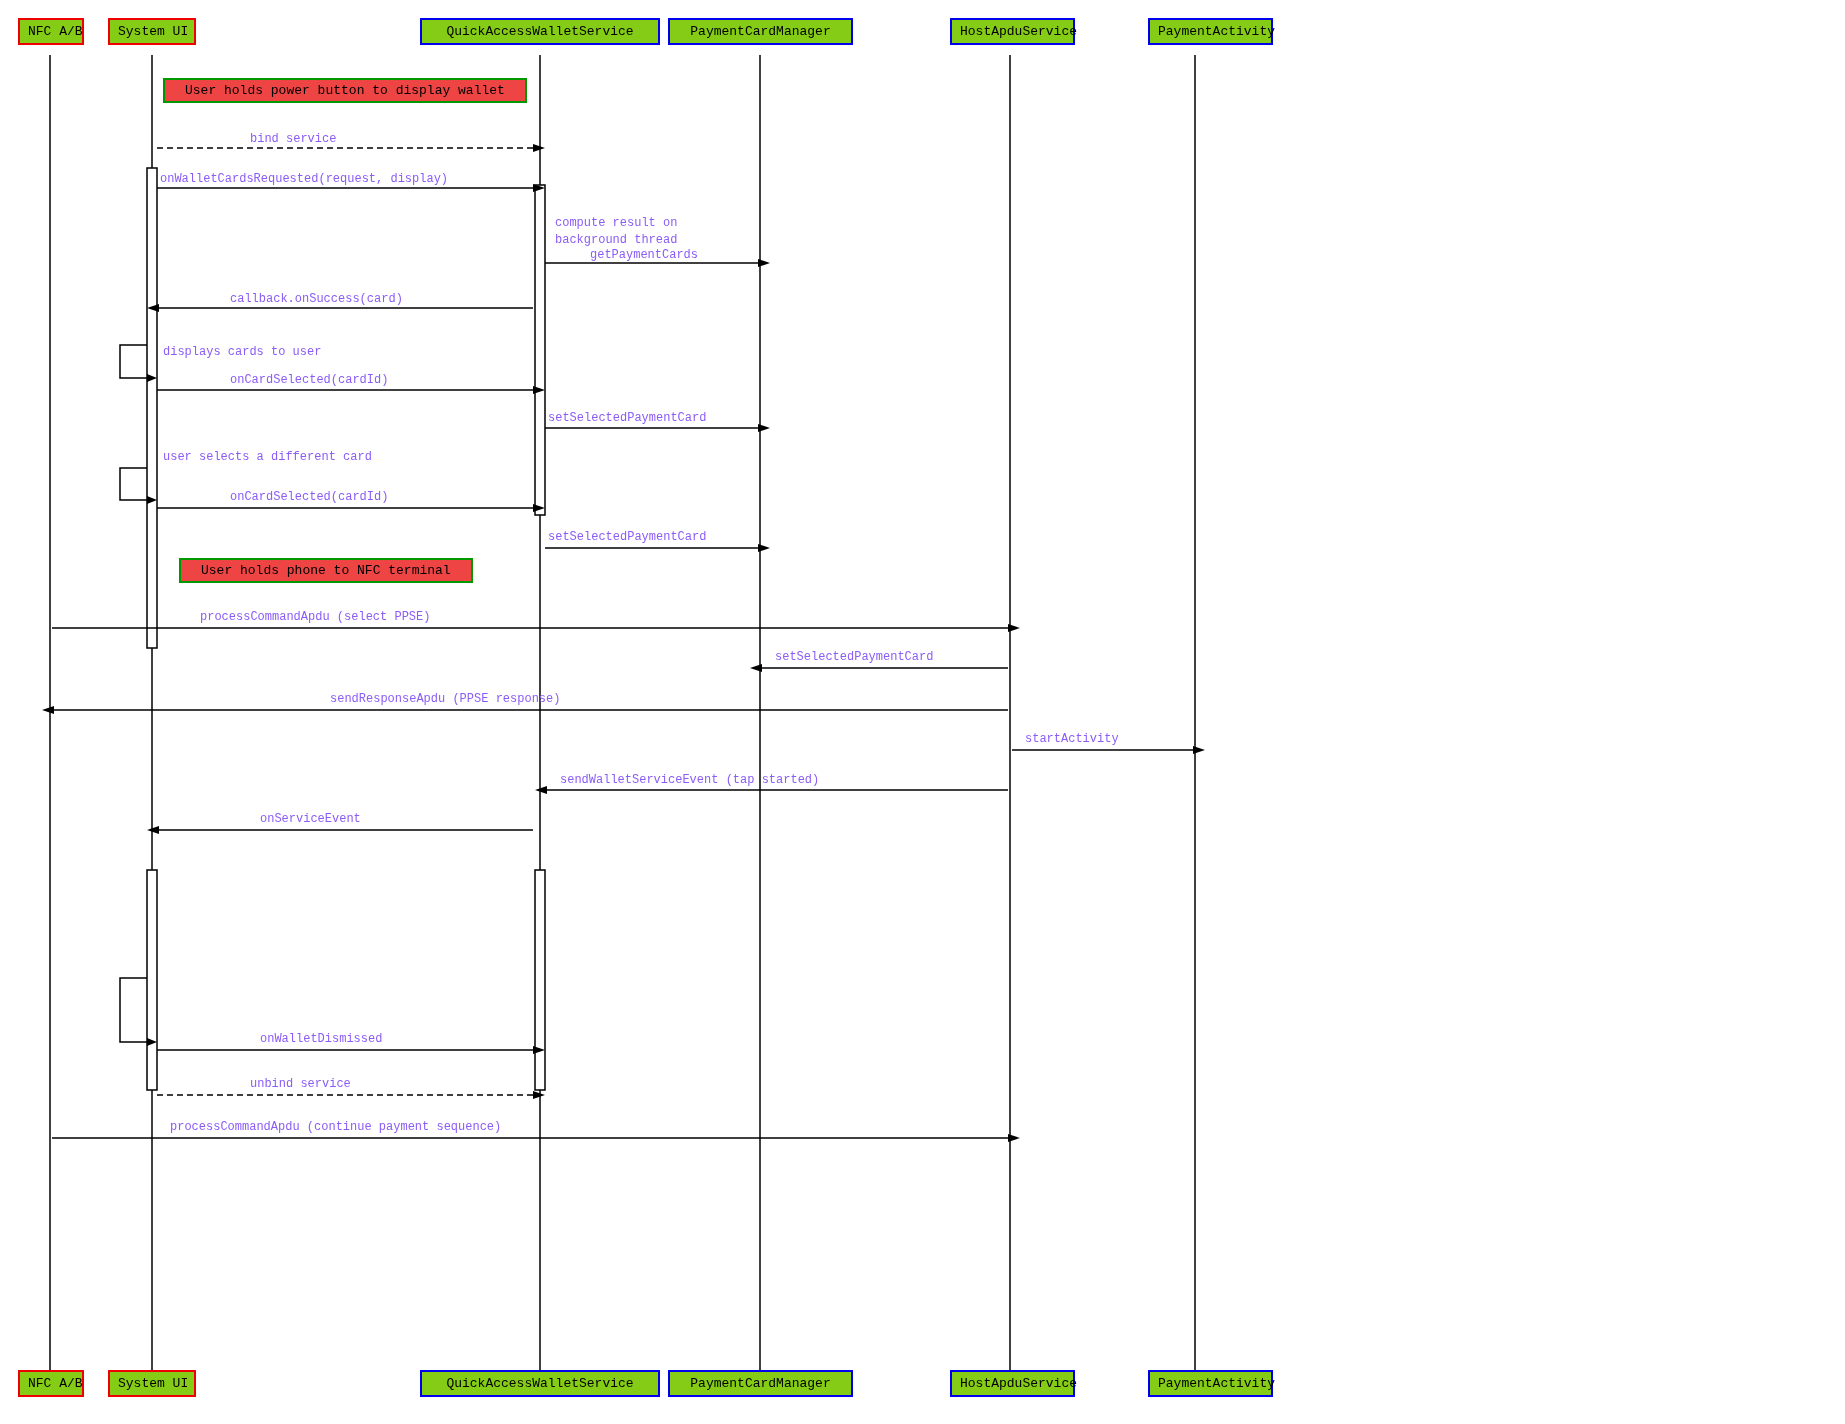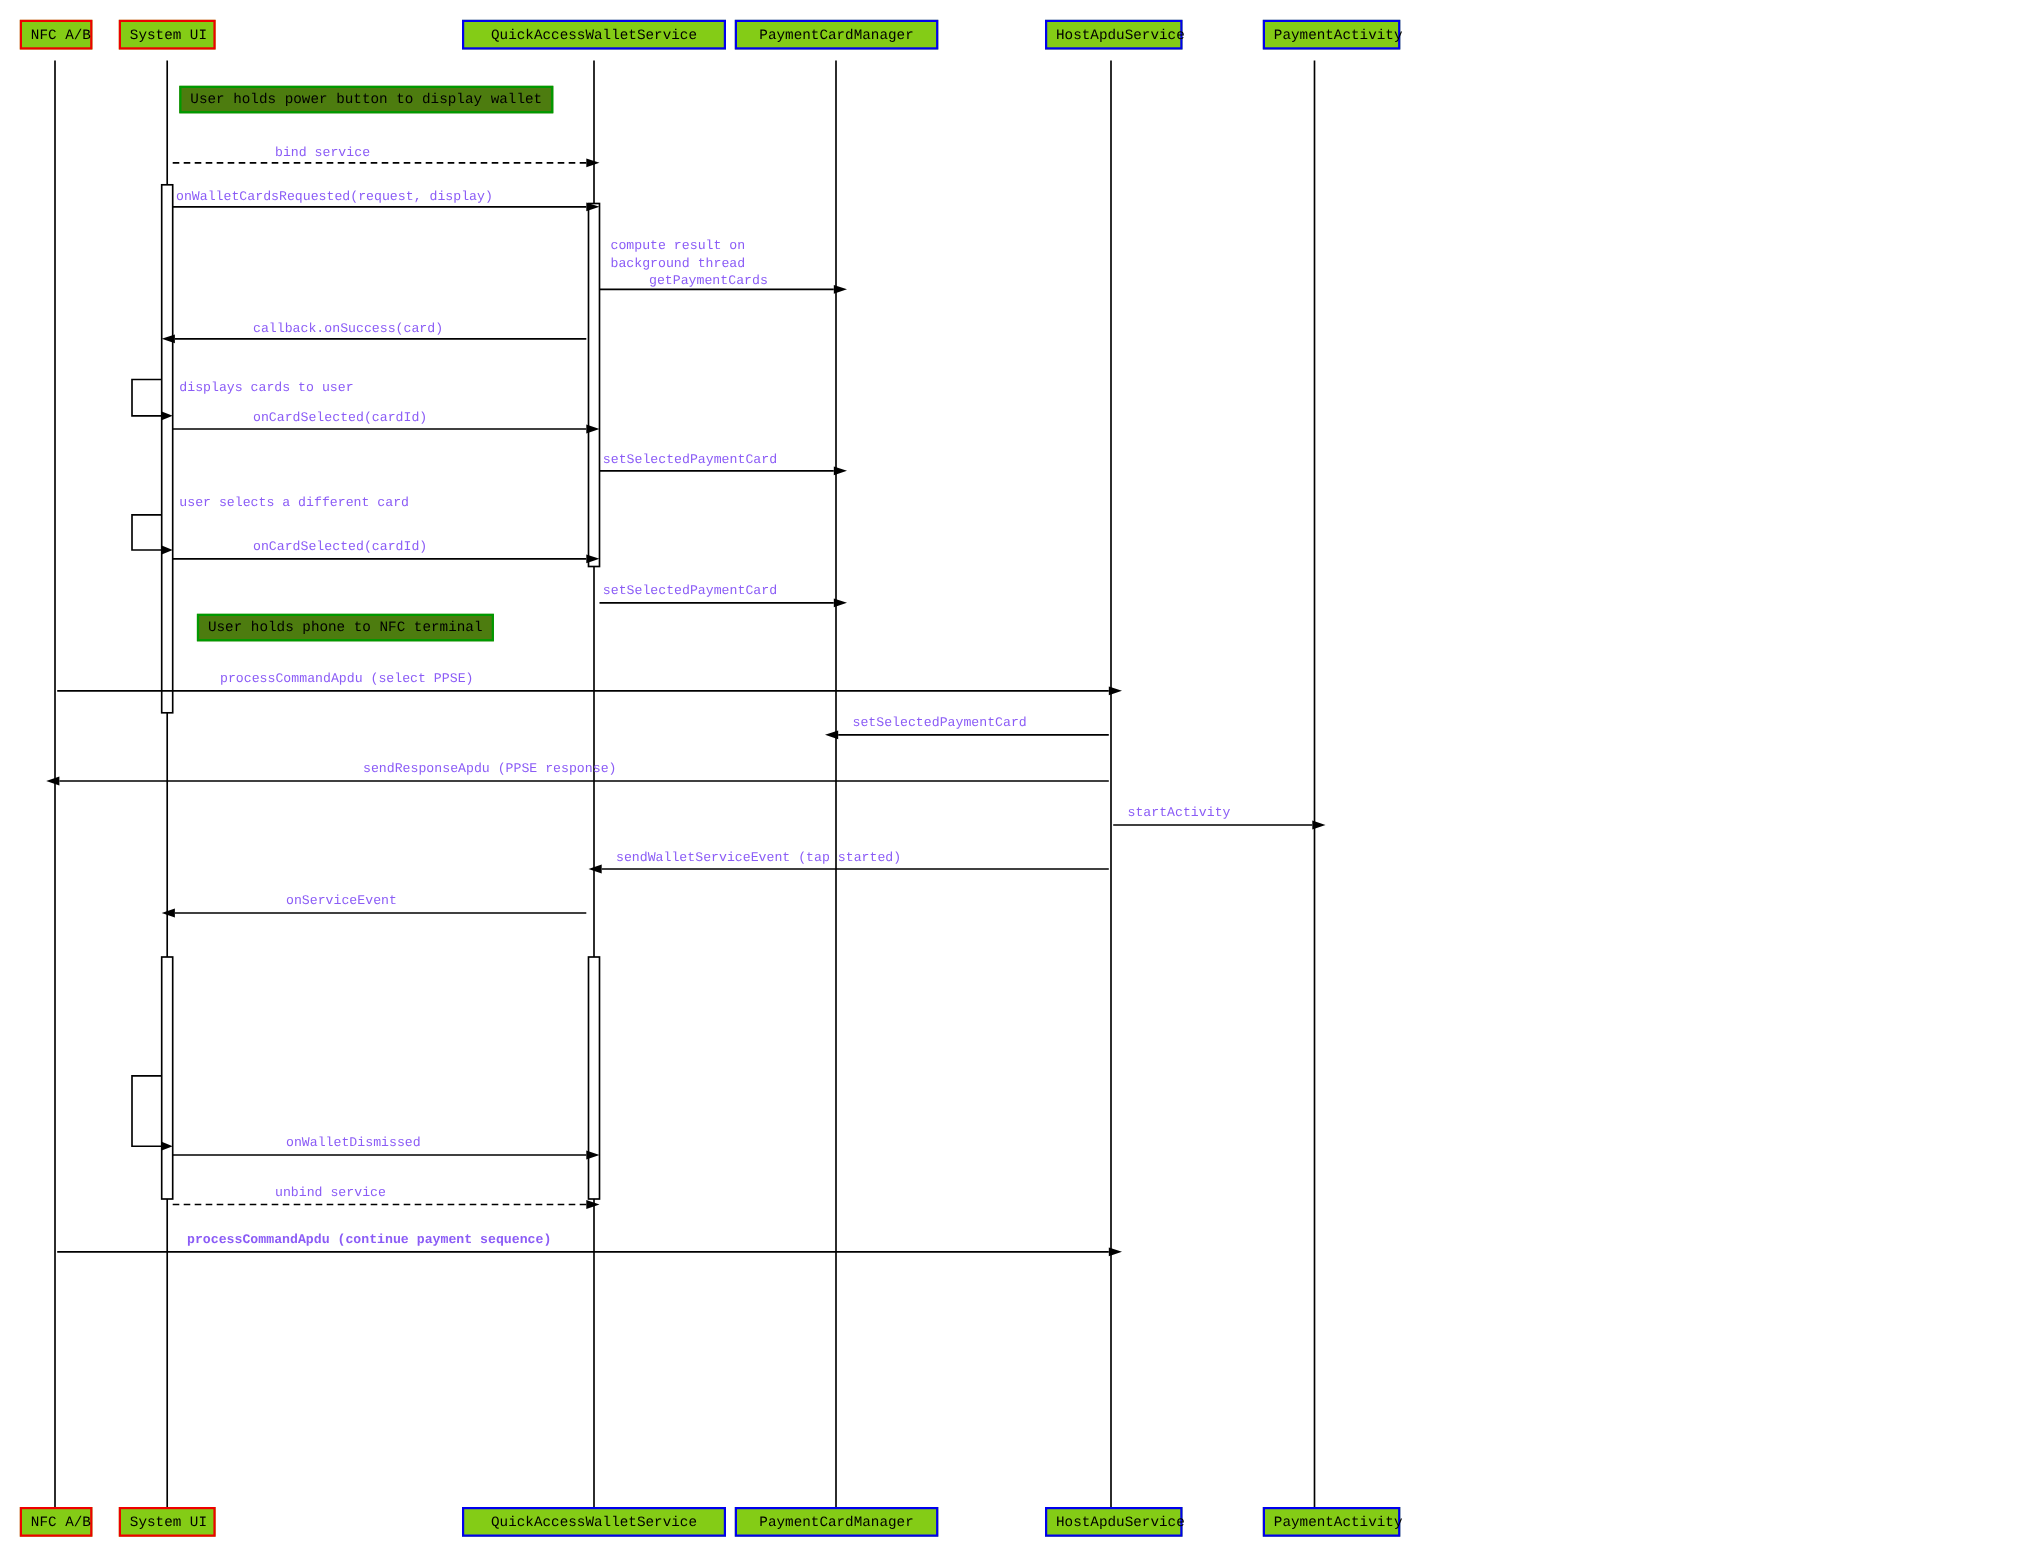--- a/index.html
+++ b/index.html
@@ -28,22 +28,22 @@
       white-space: nowrap;
       text-align: center;
     }
     .lifeline-box.red { border-color: #e00; color: #000; }
     .lifeline-box.blue { border-color: #00e; color: #000; }
 
     
     .note-box {
       position: absolute;
       border: 2px solid #009900;
-      padding: 3px 8px;
-      background: #4d7c0f;
+      padding: 3px 20px;
+      background: #ef4444;
       font-size: 13px;
       font-family: 'Courier New', Courier, monospace;
       color: #000;
     }
 
     
     .arrow-label {
       position: absolute;
       font-size: 12px;
       font-family: 'Courier New', Courier, monospace;
@@ -198,15 +198,15 @@
 
   <div class="arrow-label" style="left:560px;top:773px;">sendWalletServiceEvent (tap started)</div>
 
   <div class="arrow-label" style="left:260px;top:812px;">onServiceEvent</div>
 
 
   <div class="arrow-label" style="left:260px;top:1032px;">onWalletDismissed</div>
 
   <div class="arrow-label" style="left:250px;top:1077px;">unbind service</div>
 
-  <div class="arrow-label" style="left:170px;top:1120px;font-weight:bold;">processCommandApdu (continue payment sequence)</div>
+  <div class="arrow-label" style="left:170px;top:1120px;">processCommandApdu (continue payment sequence)</div>
 
 </div>
 
 </body></html>

